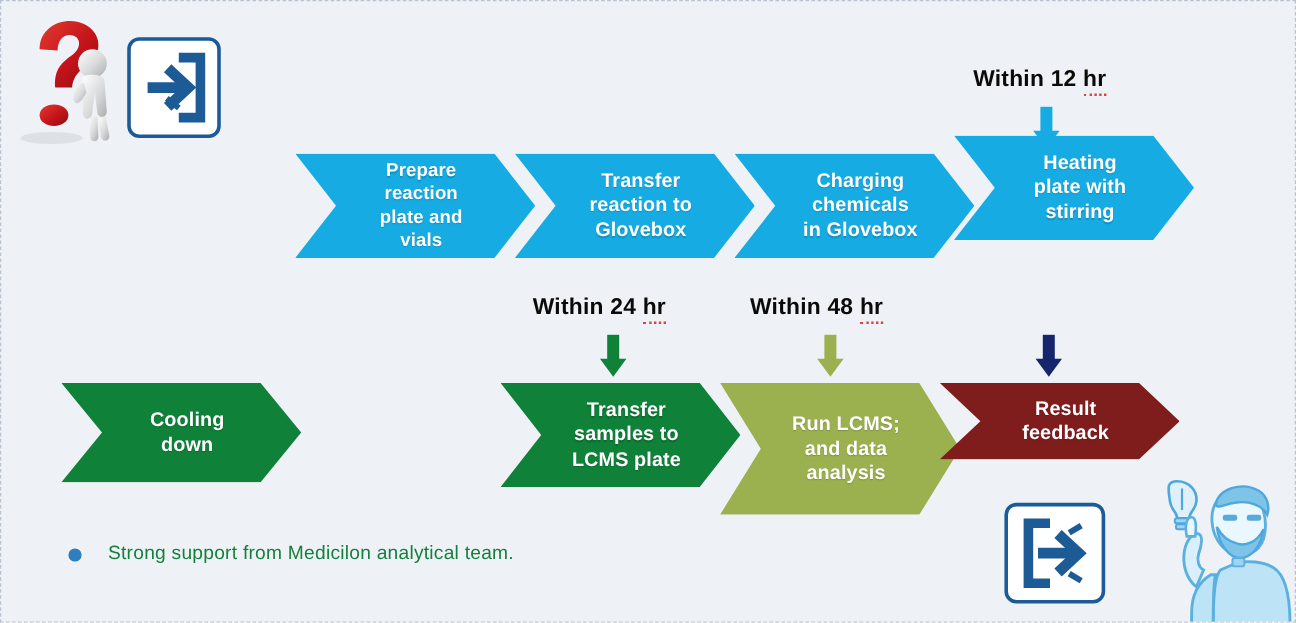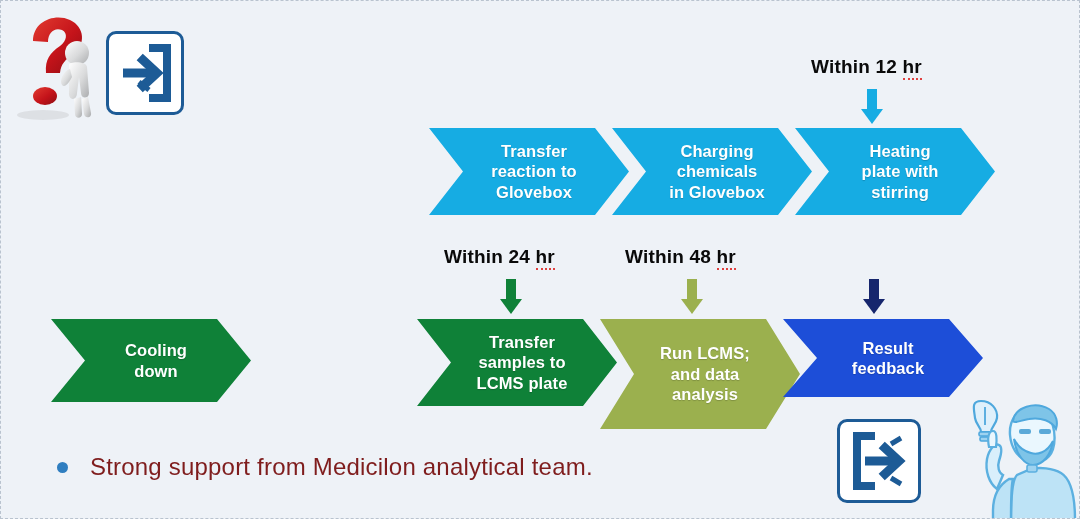--- a/index.html
+++ b/index.html
@@ -92,22 +92,22 @@
     align-items: center;
   }
   .bullet-dot {
     width: 11px; height: 11px;
     border-radius: 50%;
     background: #2f7ec0;
     margin-right: 22px;
     flex: none;
   }
   .bullet-text {
-    font-size: 24px;
-    color: #7f1d1d;
+    font-size: 16px;
+    color: #15803d;
     letter-spacing: .2px;
     white-space: nowrap;
   }
 
   
   .person { position: absolute; }
 </style>
 </head>
 <body>
 
@@ -148,35 +148,43 @@
   </div>
 
   <div class="dur" style="left:810px; top:55px;">
     <span>Within 12 </span><span class="sq">hr</span>
   </div>
   <div class="darrow" style="left:851px; top:88px; width:40px; height:38px;">
     <div class="shaft" style="background:#16ace3;"></div>
     <div class="head" style="border-top-color:#16ace3;"></div>
   </div>
 
+  <div class="chev" style="left:245px; top:127px; width:200px; height:87px; background:#16ace3;">
+    <span style="font-size:15.5px;">
+      <em style="font-style:normal;display:block">Prepare</em>
+      <em style="font-style:normal;display:block">reaction</em>
+      <em style="font-style:normal;display:block">plate and</em>
+      <em style="font-style:normal;display:block">vials</em>
+    </span>
+  </div>
   <div class="chev" style="left:428px; top:127px; width:200px; height:87px; background:#16ace3;">
     <span>
       <em style="font-style:normal;display:block">Transfer</em>
       <em style="font-style:normal;display:block">reaction to</em>
       <em style="font-style:normal;display:block">Glovebox</em>
     </span>
   </div>
   <div class="chev" style="left:611px; top:127px; width:200px; height:87px; background:#16ace3;">
     <span>
       <em style="font-style:normal;display:block">Charging</em>
       <em style="font-style:normal;display:block">chemicals</em>
       <em style="font-style:normal;display:block">in Glovebox</em>
     </span>
   </div>
-  <div class="chev" style="left:794px; top:127px; width:200px; height:87px; background:#16ace3;">
+  <div class="chev" style="left:794px; top:112px; width:200px; height:87px; background:#16ace3;">
     <span>
       <em style="font-style:normal;display:block">Heating</em>
       <em style="font-style:normal;display:block">plate with</em>
       <em style="font-style:normal;display:block">stirring</em>
     </span>
   </div>
 
   <div class="dur" style="left:443px; top:245px;">
     <span>Within 24 </span><span class="sq">hr</span>
   </div>
@@ -211,21 +219,21 @@
       <em style="font-style:normal;display:block">LCMS plate</em>
     </span>
   </div>
   <div class="chev" style="left:599px; top:318px; width:200px; height:110px; background:#9bb04e;">
     <span>
       <em style="font-style:normal;display:block">Run LCMS;</em>
       <em style="font-style:normal;display:block">and data</em>
       <em style="font-style:normal;display:block">analysis</em>
     </span>
   </div>
-  <div class="chev" style="left:782px; top:318px; width:200px; height:78px; background:#1d4ed8;">
+  <div class="chev" style="left:782px; top:318px; width:200px; height:64px; background:#7f1d1d;">
     <span>
       <em style="font-style:normal;display:block">Result</em>
       <em style="font-style:normal;display:block">feedback</em>
     </span>
   </div>
 
   <div class="iconbox" style="left:836px; top:418px; width:84px; height:84px;">
     <svg width="78" height="78" viewBox="0 0 72 78" style="display:block;margin:0 auto;">
       <path d="M32 14 H14 V64 H32" fill="none" stroke="#1d5b96" stroke-width="8"></path>
       <path d="M22 39 H52" fill="none" stroke="#1d5b96" stroke-width="9"></path>

